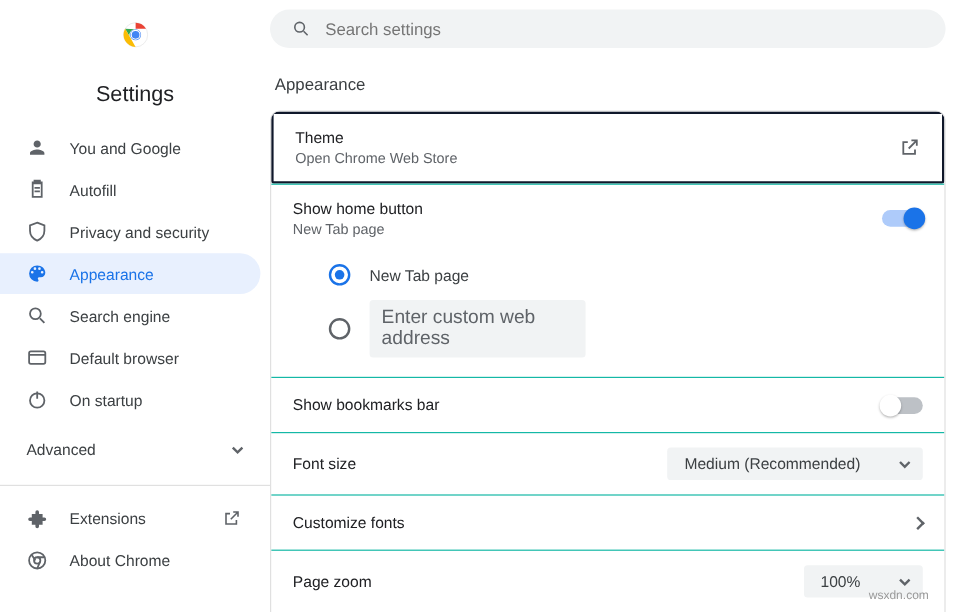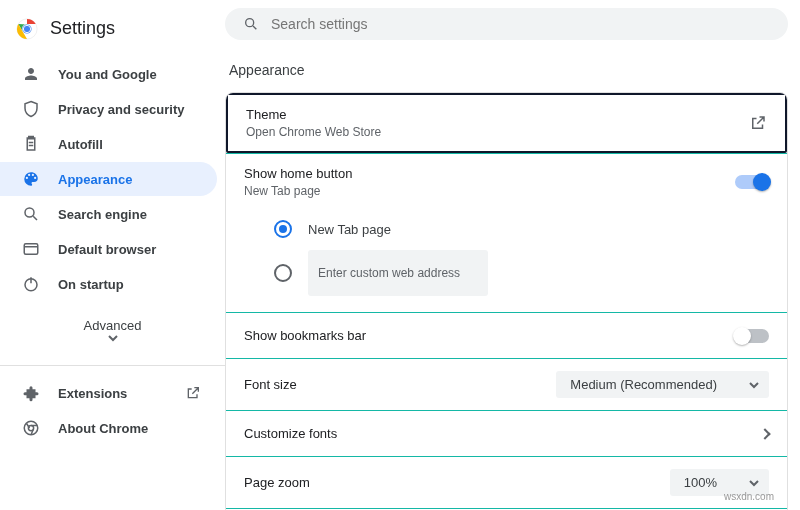--- a/index.html
+++ b/index.html
@@ -1,27 +1,27 @@
 <!DOCTYPE html>
 <html><head>
 <meta charset="utf-8">
 <style>
 * { box-sizing: border-box; margin: 0; padding: 0; font-family: Arial, sans-serif; }
 body { width: 800px; height: 510px; background: #fff; color: #202124; font-size: 13px; overflow: hidden; }
 .container { display: flex; height: 100%; }
 .sidebar { width: 225px; padding: 8px 0; flex-shrink: 0; }
-.header { display: flex; padding: 10px 16px 16px 16px; gap: 12px; }
+.header { display: flex; align-items: center; padding: 10px 16px 16px 16px; gap: 28px; flex-direction: column; }
 .header h1 { font-size: 18px; font-weight: 500; }
 .chrome-logo { width: 22px; height: 22px; }
-.nav-item { display: flex; align-items: center; gap: 18px; padding: 8px 16px 8px 22px; margin: 1px 8px 1px 0; border-radius: 0 20px 20px 0; cursor: pointer; color: #3c4043; font-size: 13px; font-weight: 700; }
+.nav-item { display: flex; align-items: center; gap: 18px; padding: 8px 16px 8px 22px; margin: 1px 8px 1px 0; border-radius: 0 20px 20px 0; cursor: pointer; color: #3c4043; font-size: 13px; font-weight: 400; }
 .nav-item.active { background: #e8f0fe; color: #1a73e8; }
 .nav-item .icon { width: 18px; height: 18px; color: #5f6368; flex-shrink: 0; }
 .nav-item.active .icon { color: #1a73e8; }
 .nav-item .spacer { flex: 1; }
-.advanced-row { display: flex; align-items: center; justify-content: space-between; padding: 16px 22px 12px 22px; color: #3c4043; font-size: 13px; font-weight: 500; cursor: pointer; flex-direction: column; }
+.advanced-row { display: flex; align-items: center; justify-content: space-between; padding: 16px 22px 12px 22px; color: #3c4043; font-size: 13px; font-weight: 500; cursor: pointer; }
 .divider { border-top: 1px solid #e0e0e0; margin: 10px 0; }
 .main { flex: 1; padding: 8px 12px 8px 0; overflow: hidden; }
 .searchbar { background: #f1f3f4; border-radius: 20px; display: flex; align-items: center; gap: 12px; padding: 8px 18px; margin-bottom: 18px; }
 .searchbar .icon { width: 16px; height: 16px; color: #5f6368; }
 .searchbar input { border: none; background: transparent; font-size: 14px; color: #5f6368; outline: none; flex: 1; }
 .section-title { font-size: 14px; font-weight: 500; color: #3c4043; padding: 4px 0 14px 4px; }
 .card { border: 1px solid #e0e0e0; border-radius: 8px; overflow: hidden; }
 .row { display: flex; align-items: center; padding: 12px 18px; min-height: 46px; justify-content: space-between; }
 .row + .row, .after-sep { border-top: 1px solid #14b8a6; }
 .row .title { font-size: 13px; color: #202124; }
@@ -30,21 +30,21 @@
 .open-icon { width: 18px; height: 18px; color: #5f6368; }
 .toggle { width: 34px; height: 14px; border-radius: 10px; background: #bdc1c6; position: relative; }
 .toggle::after { content: ""; position: absolute; width: 18px; height: 18px; border-radius: 50%; background: #fff; top: -2px; left: -2px; box-shadow: 0 1px 2px rgba(0,0,0,0.3); }
 .toggle.on { background: #aecbfa; }
 .toggle.on::after { background: #1a73e8; left: 18px; }
 .radio-block { padding: 4px 18px 10px 48px; }
 .radio-row { display: flex; align-items: center; gap: 16px; padding: 6px 0; font-size: 13px; color: #3c4043; }
 .radio { width: 18px; height: 18px; border: 2px solid #5f6368; border-radius: 50%; display: flex; align-items: center; justify-content: center; }
 .radio.checked { border-color: #1a73e8; }
 .radio.checked::after { content: ""; width: 8px; height: 8px; border-radius: 50%; background: #1a73e8; }
-.custom-address { background: #f1f3f4; color: #5f6368; padding: 16px 10px; border-radius: 3px; font-size: 12px; width: 180px; }
+.custom-address { background: #f1f3f4; color: #5f6368; padding: 6px 10px; border-radius: 3px; font-size: 16px; width: 180px; }
 .select { display: flex; align-items: center; gap: 32px; background: #f1f3f4; padding: 6px 10px 6px 14px; font-size: 13px; color: #3c4043; border-radius: 3px; }
 .arrow-right { width: 8px; height: 8px; color: #5f6368; transform: rotate(-45deg); border-right: 2px solid; border-bottom: 2px solid; }
 .watermark { position: absolute; bottom: 8px; right: 26px; font-size: 10px; color: #999; }
 </style>
 </head>
 <body>
 
 <div class="container">
   <aside class="sidebar">
     <div class="header">
@@ -60,30 +60,30 @@
       <h1>Settings</h1>
     </div>
     <div class="nav-item">
       <svg class="icon" viewBox="0 0 24 24">
           <path fill="currentColor" d="M12 12c2.2 0 4-1.8 4-4s-1.8-4-4-4-4 1.8-4 4 1.8 4 4 4zm0 2c-2.7 0-8 1.3-8 4v2h16v-2c0-2.7-5.3-4-8-4z"></path>
         </svg>
       <span>You and Google</span>
     </div>
     <div class="nav-item">
       <svg class="icon" viewBox="0 0 24 24">
-          <path fill="none" stroke="currentColor" stroke-width="2" d="M12 2l8 3v6c0 5-3.5 9-8 11-4.5-2-8-6-8-11V5z"></path>
-        </svg>
-      <span>Privacy and security</span>
-    </div>
-    <div class="nav-item">
-      <svg class="icon" viewBox="0 0 24 24">
           <path fill="none" stroke="currentColor" stroke-width="2" d="M7 4h10v16H7zM9 2h6v3H9z"></path>
           <path stroke="currentColor" stroke-width="2" d="M9 10h6M9 14h6"></path>
         </svg>
       <span>Autofill</span>
+    </div>
+    <div class="nav-item">
+      <svg class="icon" viewBox="0 0 24 24">
+          <path fill="none" stroke="currentColor" stroke-width="2" d="M12 2l8 3v6c0 5-3.5 9-8 11-4.5-2-8-6-8-11V5z"></path>
+        </svg>
+      <span>Privacy and security</span>
     </div>
     <div class="nav-item active">
       <svg class="icon" viewBox="0 0 24 24">
           <path fill="currentColor" d="M12 3a9 9 0 0 0 0 18c1 0 1.5-.7 1.5-1.5 0-.4-.2-.8-.4-1-.3-.3-.4-.7-.4-1 0-.8.7-1.5 1.5-1.5H16a5 5 0 0 0 5-5c0-4.4-4-8-9-8zM6.5 12a1.5 1.5 0 1 1 0-3 1.5 1.5 0 0 1 0 3zm3-4a1.5 1.5 0 1 1 0-3 1.5 1.5 0 0 1 0 3zm5 0a1.5 1.5 0 1 1 0-3 1.5 1.5 0 0 1 0 3zm3 4a1.5 1.5 0 1 1 0-3 1.5 1.5 0 0 1 0 3z"></path>
         </svg>
       <span>Appearance</span>
     </div>
     <div class="nav-item">
       <svg class="icon" viewBox="0 0 24 24">
           <circle cx="10" cy="10" r="6" fill="none" stroke="currentColor" stroke-width="2"></circle>

